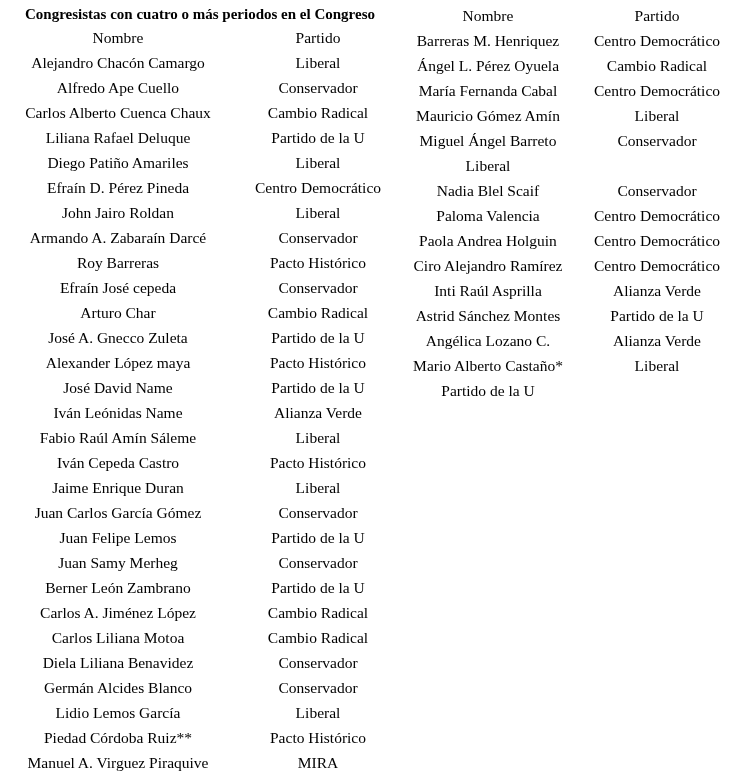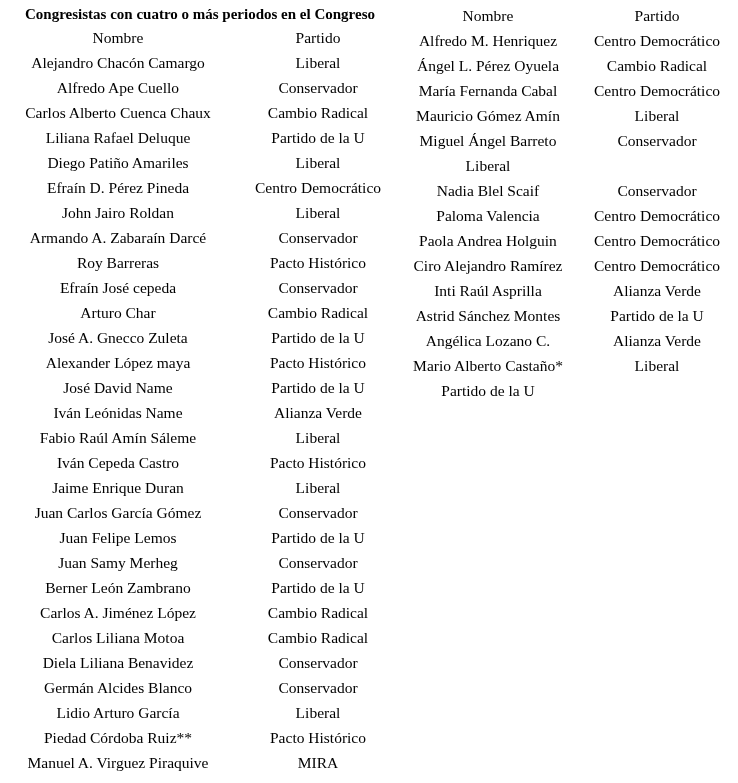--- a/index.html
+++ b/index.html
@@ -158,42 +158,42 @@
         </div>
         <div class="grid">
           <div class="cell">Diela Liliana Benavidez</div>
           <div class="cell">Conservador</div>
         </div>
         <div class="grid">
           <div class="cell">Germán Alcides Blanco</div>
           <div class="cell">Conservador</div>
         </div>
         <div class="grid">
-          <div class="cell">Lidio Arturo García</div>
+          <div class="cell">Lidio Lemos García</div>
           <div class="cell">Liberal</div>
         </div>
         <div class="grid">
           <div class="cell">Piedad Córdoba Ruiz**</div>
           <div class="cell">Pacto Histórico</div>
         </div>
         <div class="grid">
           <div class="cell">Manuel A. Virguez Piraquive</div>
           <div class="cell">MIRA</div>
         </div>
       </div>
   </section>
 
   <section class="tbl tbl-right">
     <div class="grid header-row">
       <div class="cell">Nombre</div>
       <div class="cell">Partido</div>
     </div>
     <div>
         <div class="grid">
-          <div class="cell">Alfredo M. Henriquez</div>
+          <div class="cell">Barreras M. Henriquez</div>
           <div class="cell">Centro Democrático</div>
         </div>
         <div class="grid">
           <div class="cell">Ángel L. Pérez Oyuela</div>
           <div class="cell">Cambio Radical</div>
         </div>
         <div class="grid">
           <div class="cell">María Fernanda Cabal</div>
           <div class="cell">Centro Democrático</div>
         </div>

